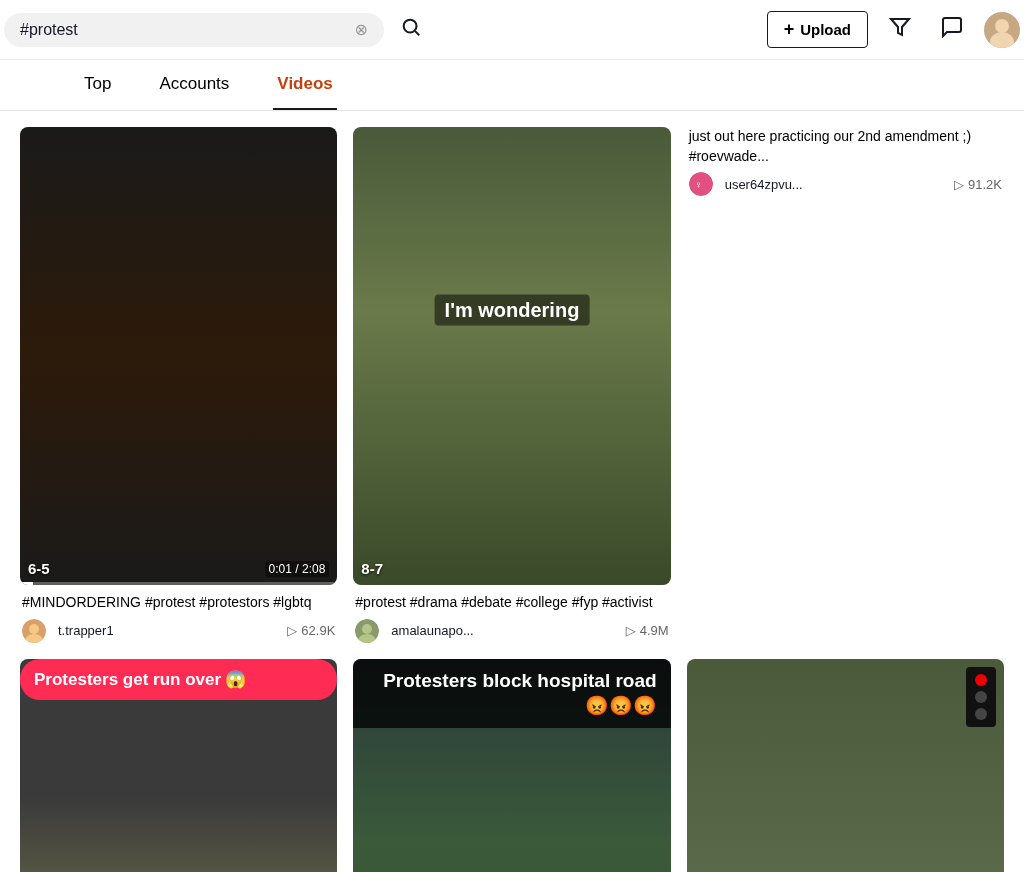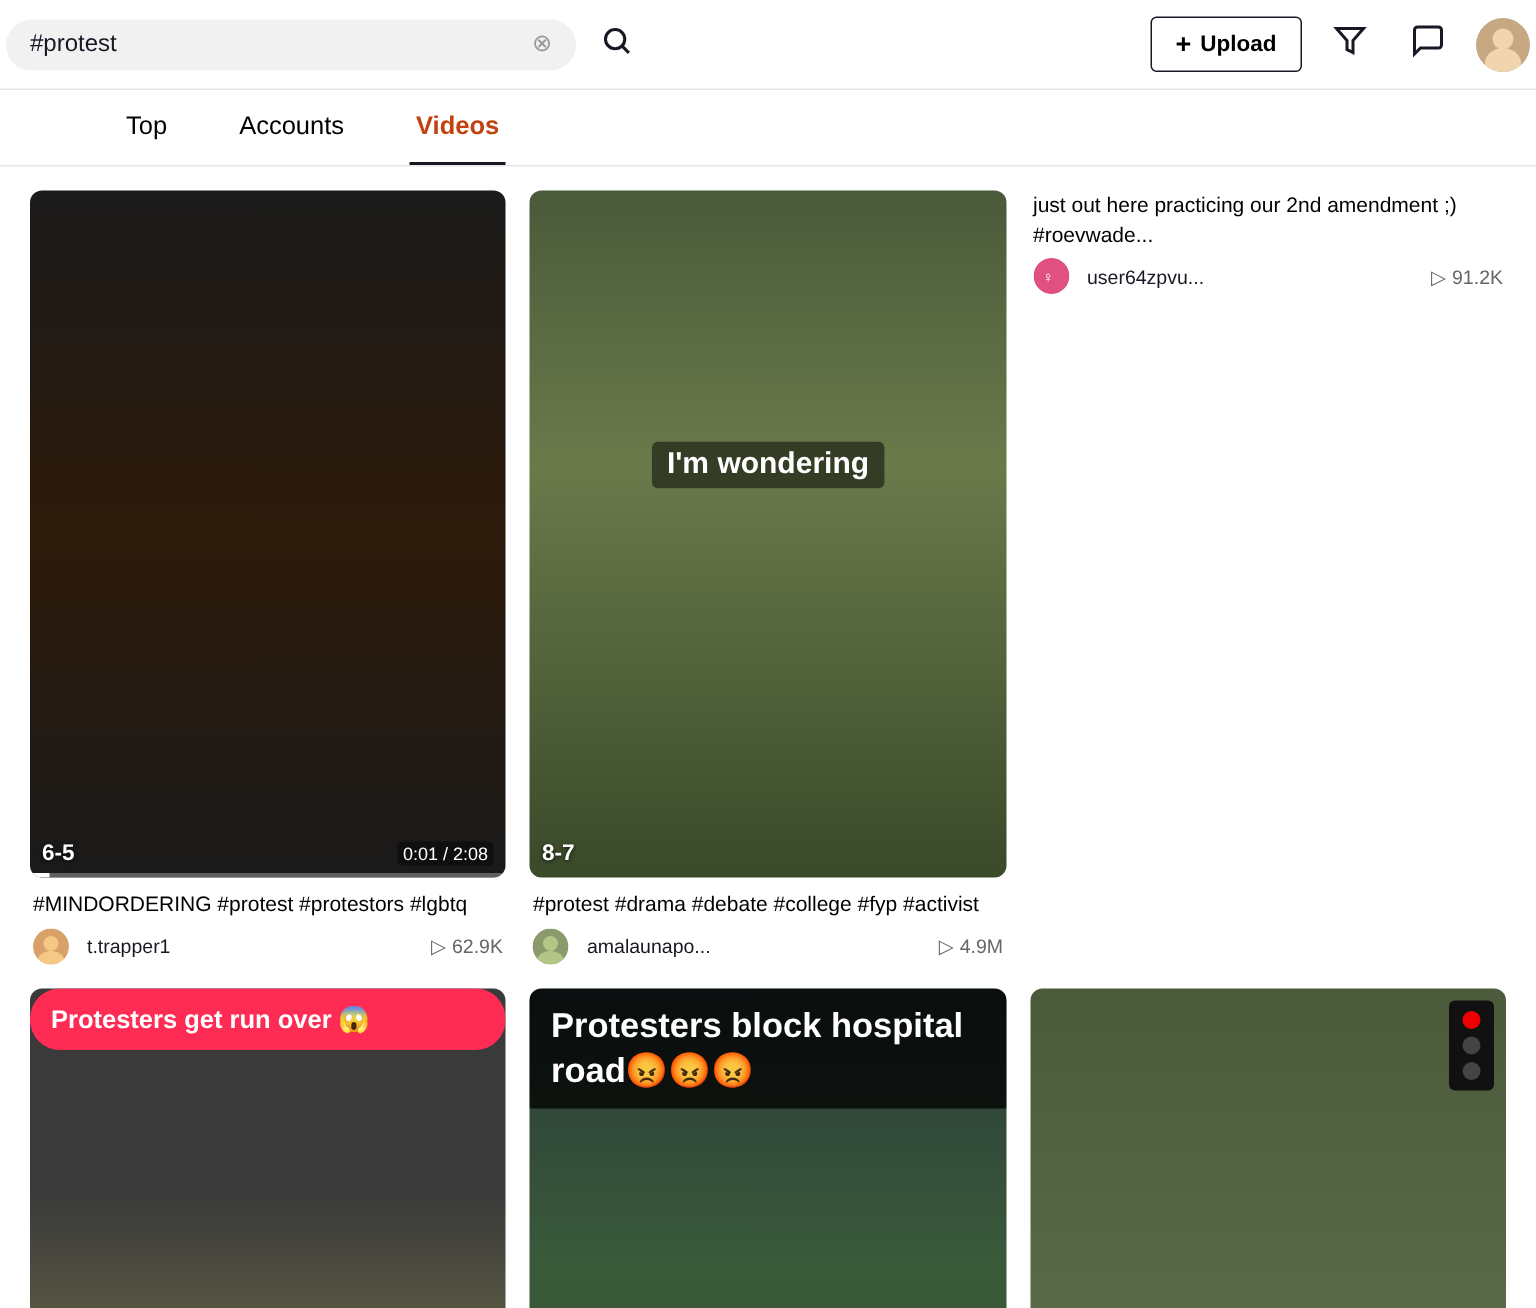--- a/index.html
+++ b/index.html
@@ -151,23 +151,23 @@
       align-items: center;
       gap: 8px;
       border-radius: 20px;
     }
     .hospital-banner {
       position: absolute;
       top: 0; left: 0; right: 0;
       background: rgba(0,0,0,0.75);
       padding: 10px 14px;
       color: #fff;
-      font-size: 23px;
+      font-size: 19px;
       font-weight: 800;
-      text-align: left;
+      text-align: right;
       line-height: 1.3;
     }
     .wondering-text {
       position: absolute;
       top: 40%;
       left: 50%;
       transform: translate(-50%, -50%);
       color: #fff;
       font-size: 20px;
       font-weight: 700;

